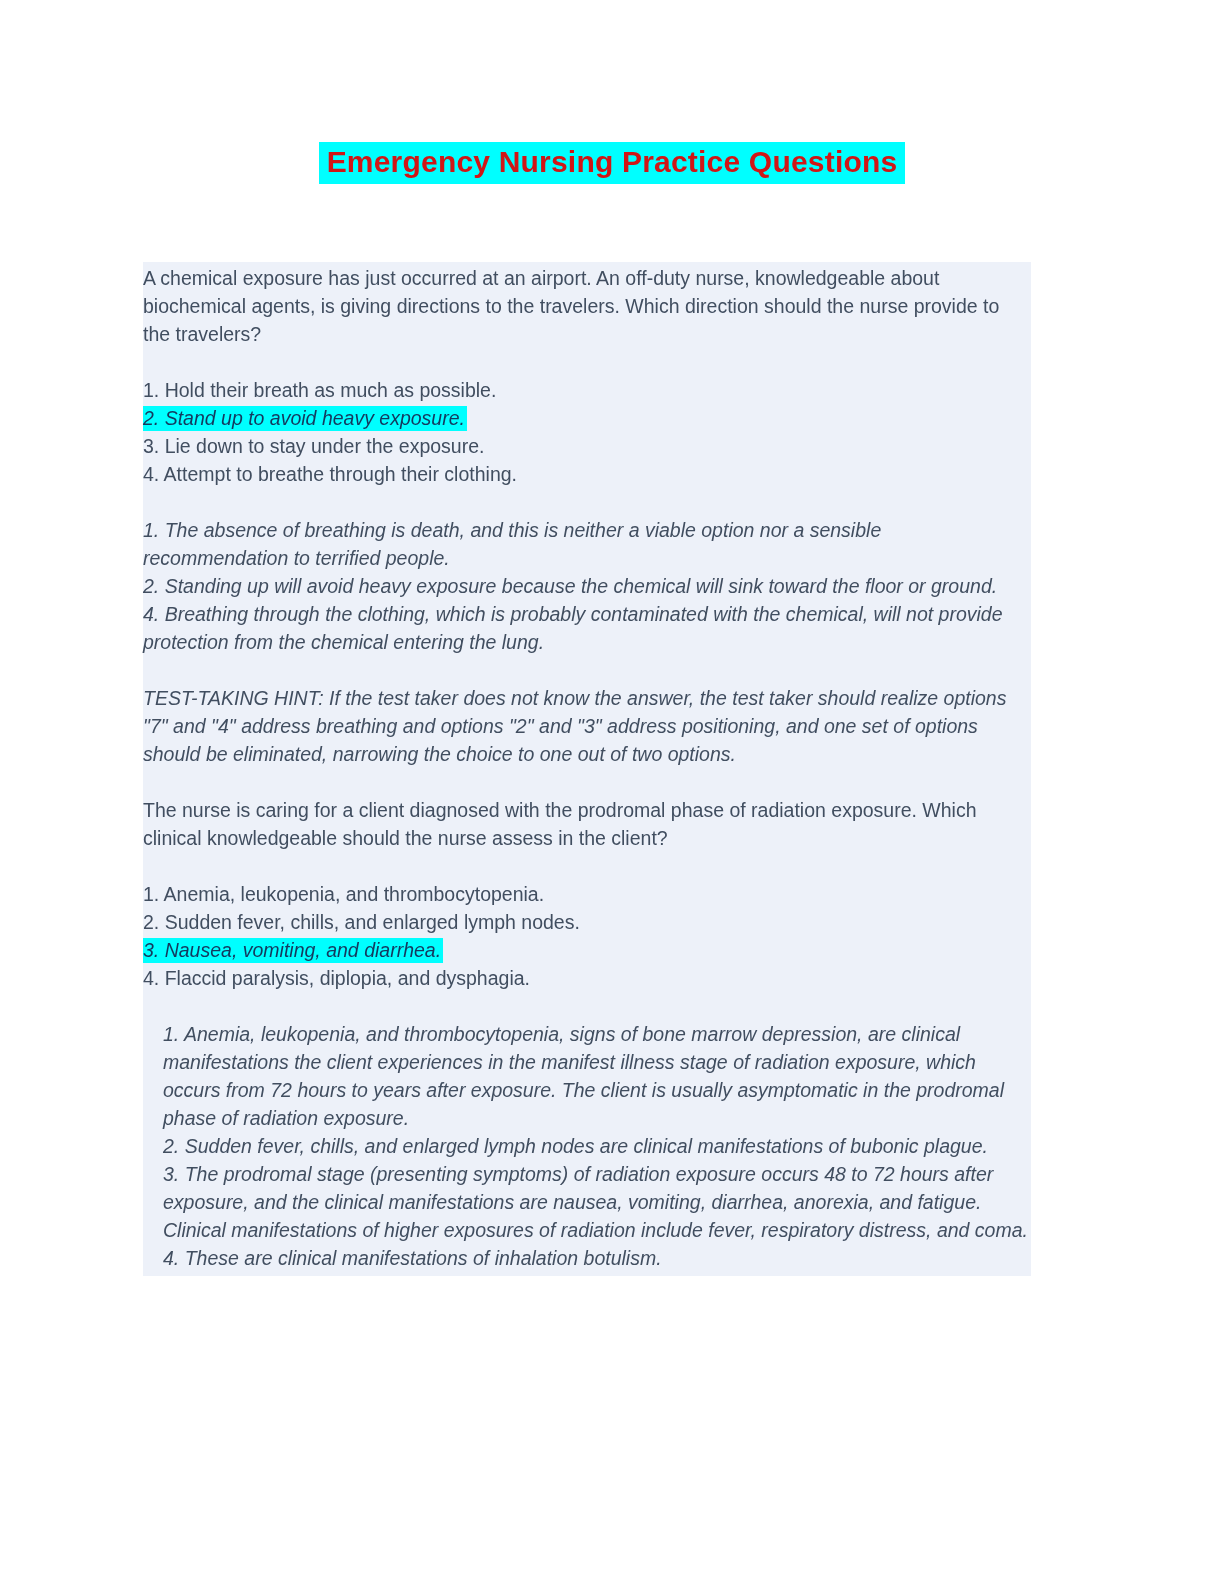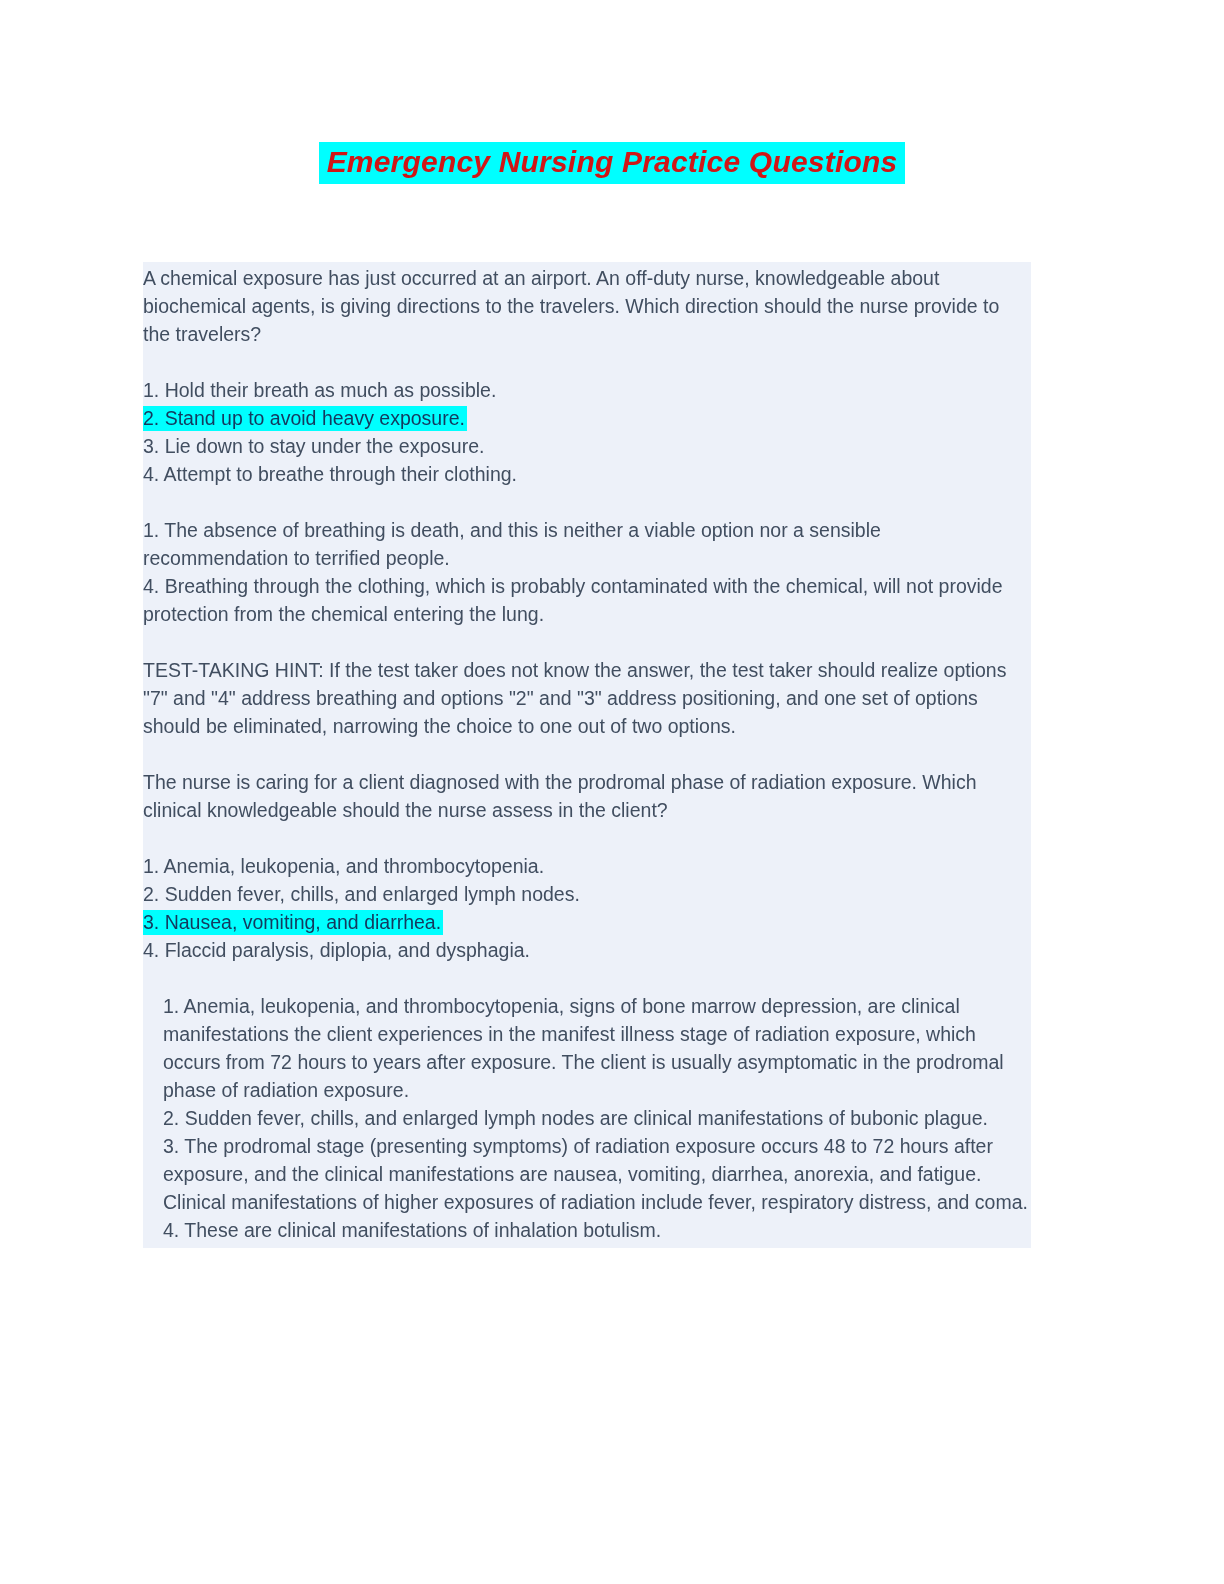--- a/index.html
+++ b/index.html
@@ -19,21 +19,20 @@
   }
   .page{
     width:1224px;
     min-height:1584px;
     background:#ffffff;
     padding-top:142px;
   }
   .title-wrap{
     text-align:center;
     margin-bottom:78px;
-    font-style:italic;
   }
   .title-hl{
     display:inline-block;
     background:var(--highlight);
     padding:3px 8px 5px 8px;
   }
   h1.doc-title{
     display:inline;
     font-size:30px;
     font-weight:bold;
@@ -50,28 +49,30 @@
     padding:2px 0 4px 0;
   }
   .para{
     margin-bottom:28px;
   }
   .para:last-child{
     margin-bottom:0;
     padding-left:20px;
   }
   .italic{
+    font-style:italic;
   }
   .opt-line{
     white-space:nowrap;
   }
   .hl{
     background:var(--highlight);
     color:var(--hl-text);
     padding:1px 2px 2px 0;
+    font-style:italic;
   }
 </style>
 </head>
 <body>
 
 <div class="page">
 
   <div class="title-wrap">
     <span class="title-hl">
       <h1 class="doc-title">Emergency Nursing Practice Questions</h1>
@@ -84,20 +85,21 @@
 
     <div class="para">
       <div class="opt-line"><span>1. Hold their breath as much as possible.</span></div>
       <div class="opt-line"><span class="hl">2. Stand up to avoid heavy exposure.</span></div>
       <div class="opt-line"><span>3. Lie down to stay under the exposure.</span></div>
       <div class="opt-line"><span>4. Attempt to breathe through their clothing.</span></div>
     </div>
 
     <div class="para italic">
       <div>1. The absence of breathing is death, and this is neither a viable option nor a sensible recommendation to terrified people.</div>
+      <div>2. Standing up will avoid heavy exposure because the chemical will sink toward the floor or ground.</div>
       <div>4. Breathing through the clothing, which is probably contaminated with the chemical, will not provide protection from the chemical entering the lung.</div>
     </div>
 
     <p class="para italic">TEST-TAKING HINT: If the test taker does not know the answer, the test taker should realize options "7" and "4" address breathing and options "2" and "3" address positioning, and one set of options should be eliminated, narrowing the choice to one out of two options.</p>
 
     <p class="para">The nurse is caring for a client diagnosed with the prodromal phase of radiation exposure. Which clinical knowledgeable should the nurse assess in the client?</p>
 
     <div class="para">
       <div class="opt-line"><span>1. Anemia, leukopenia, and thrombocytopenia.</span></div>
       <div class="opt-line"><span>2. Sudden fever, chills, and enlarged lymph nodes.</span></div>

